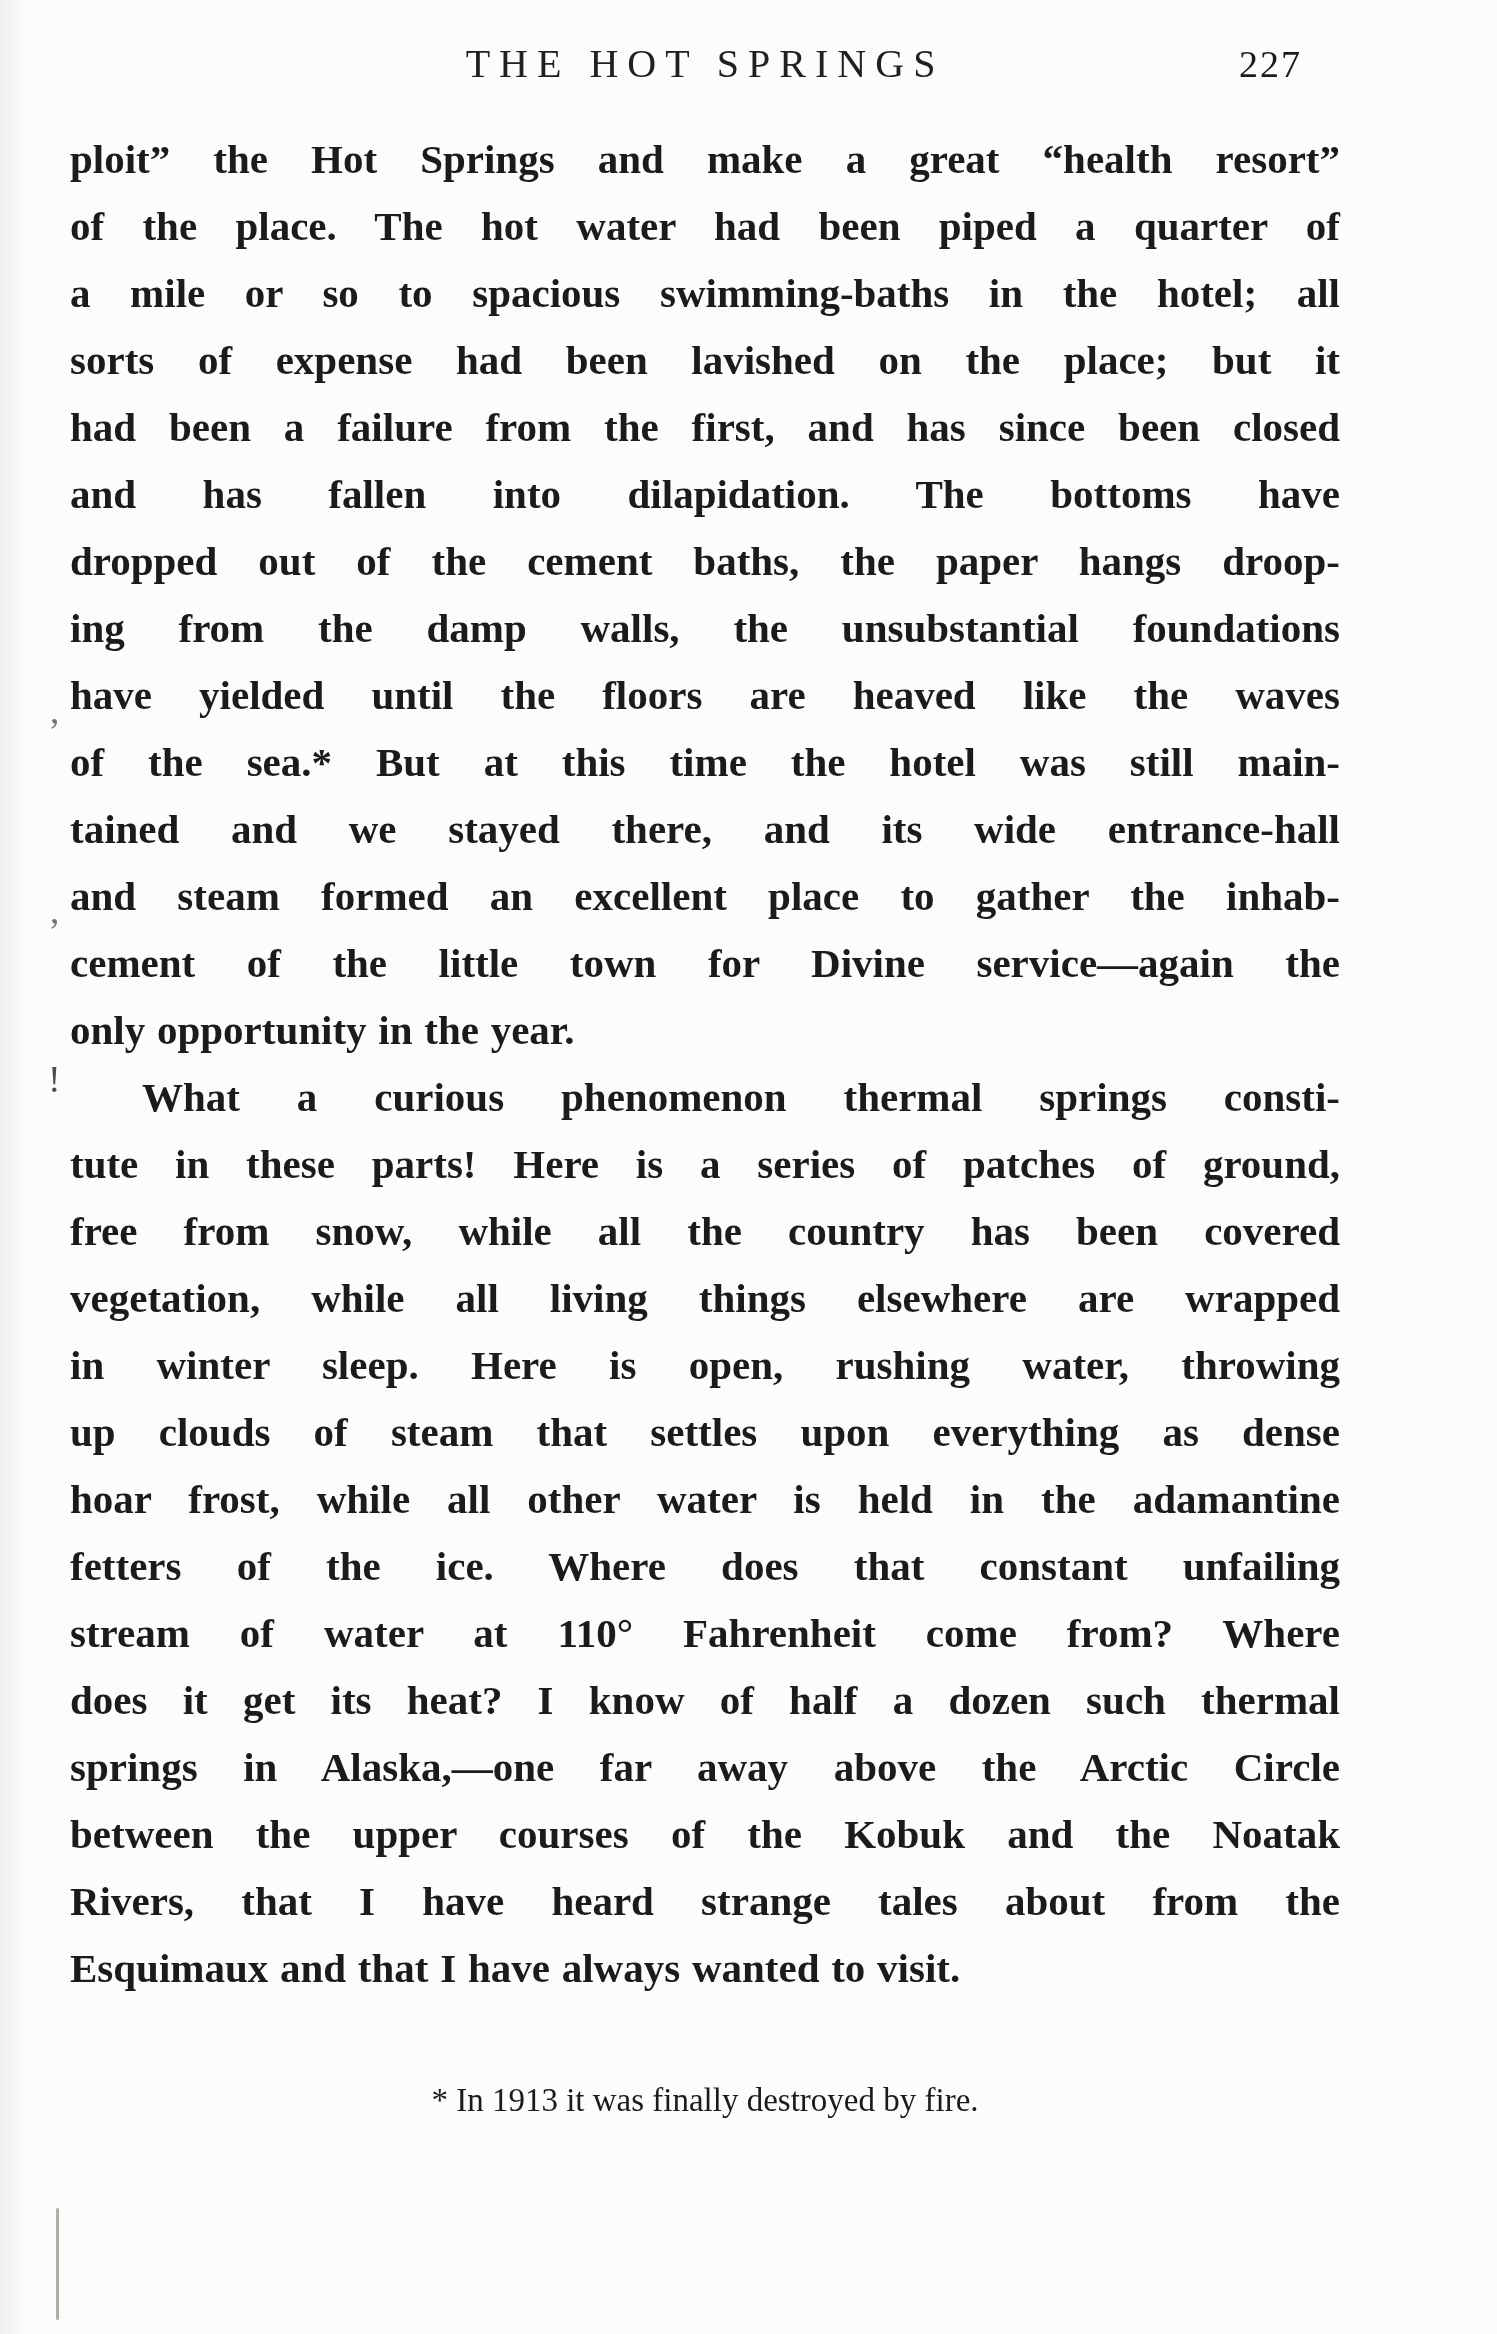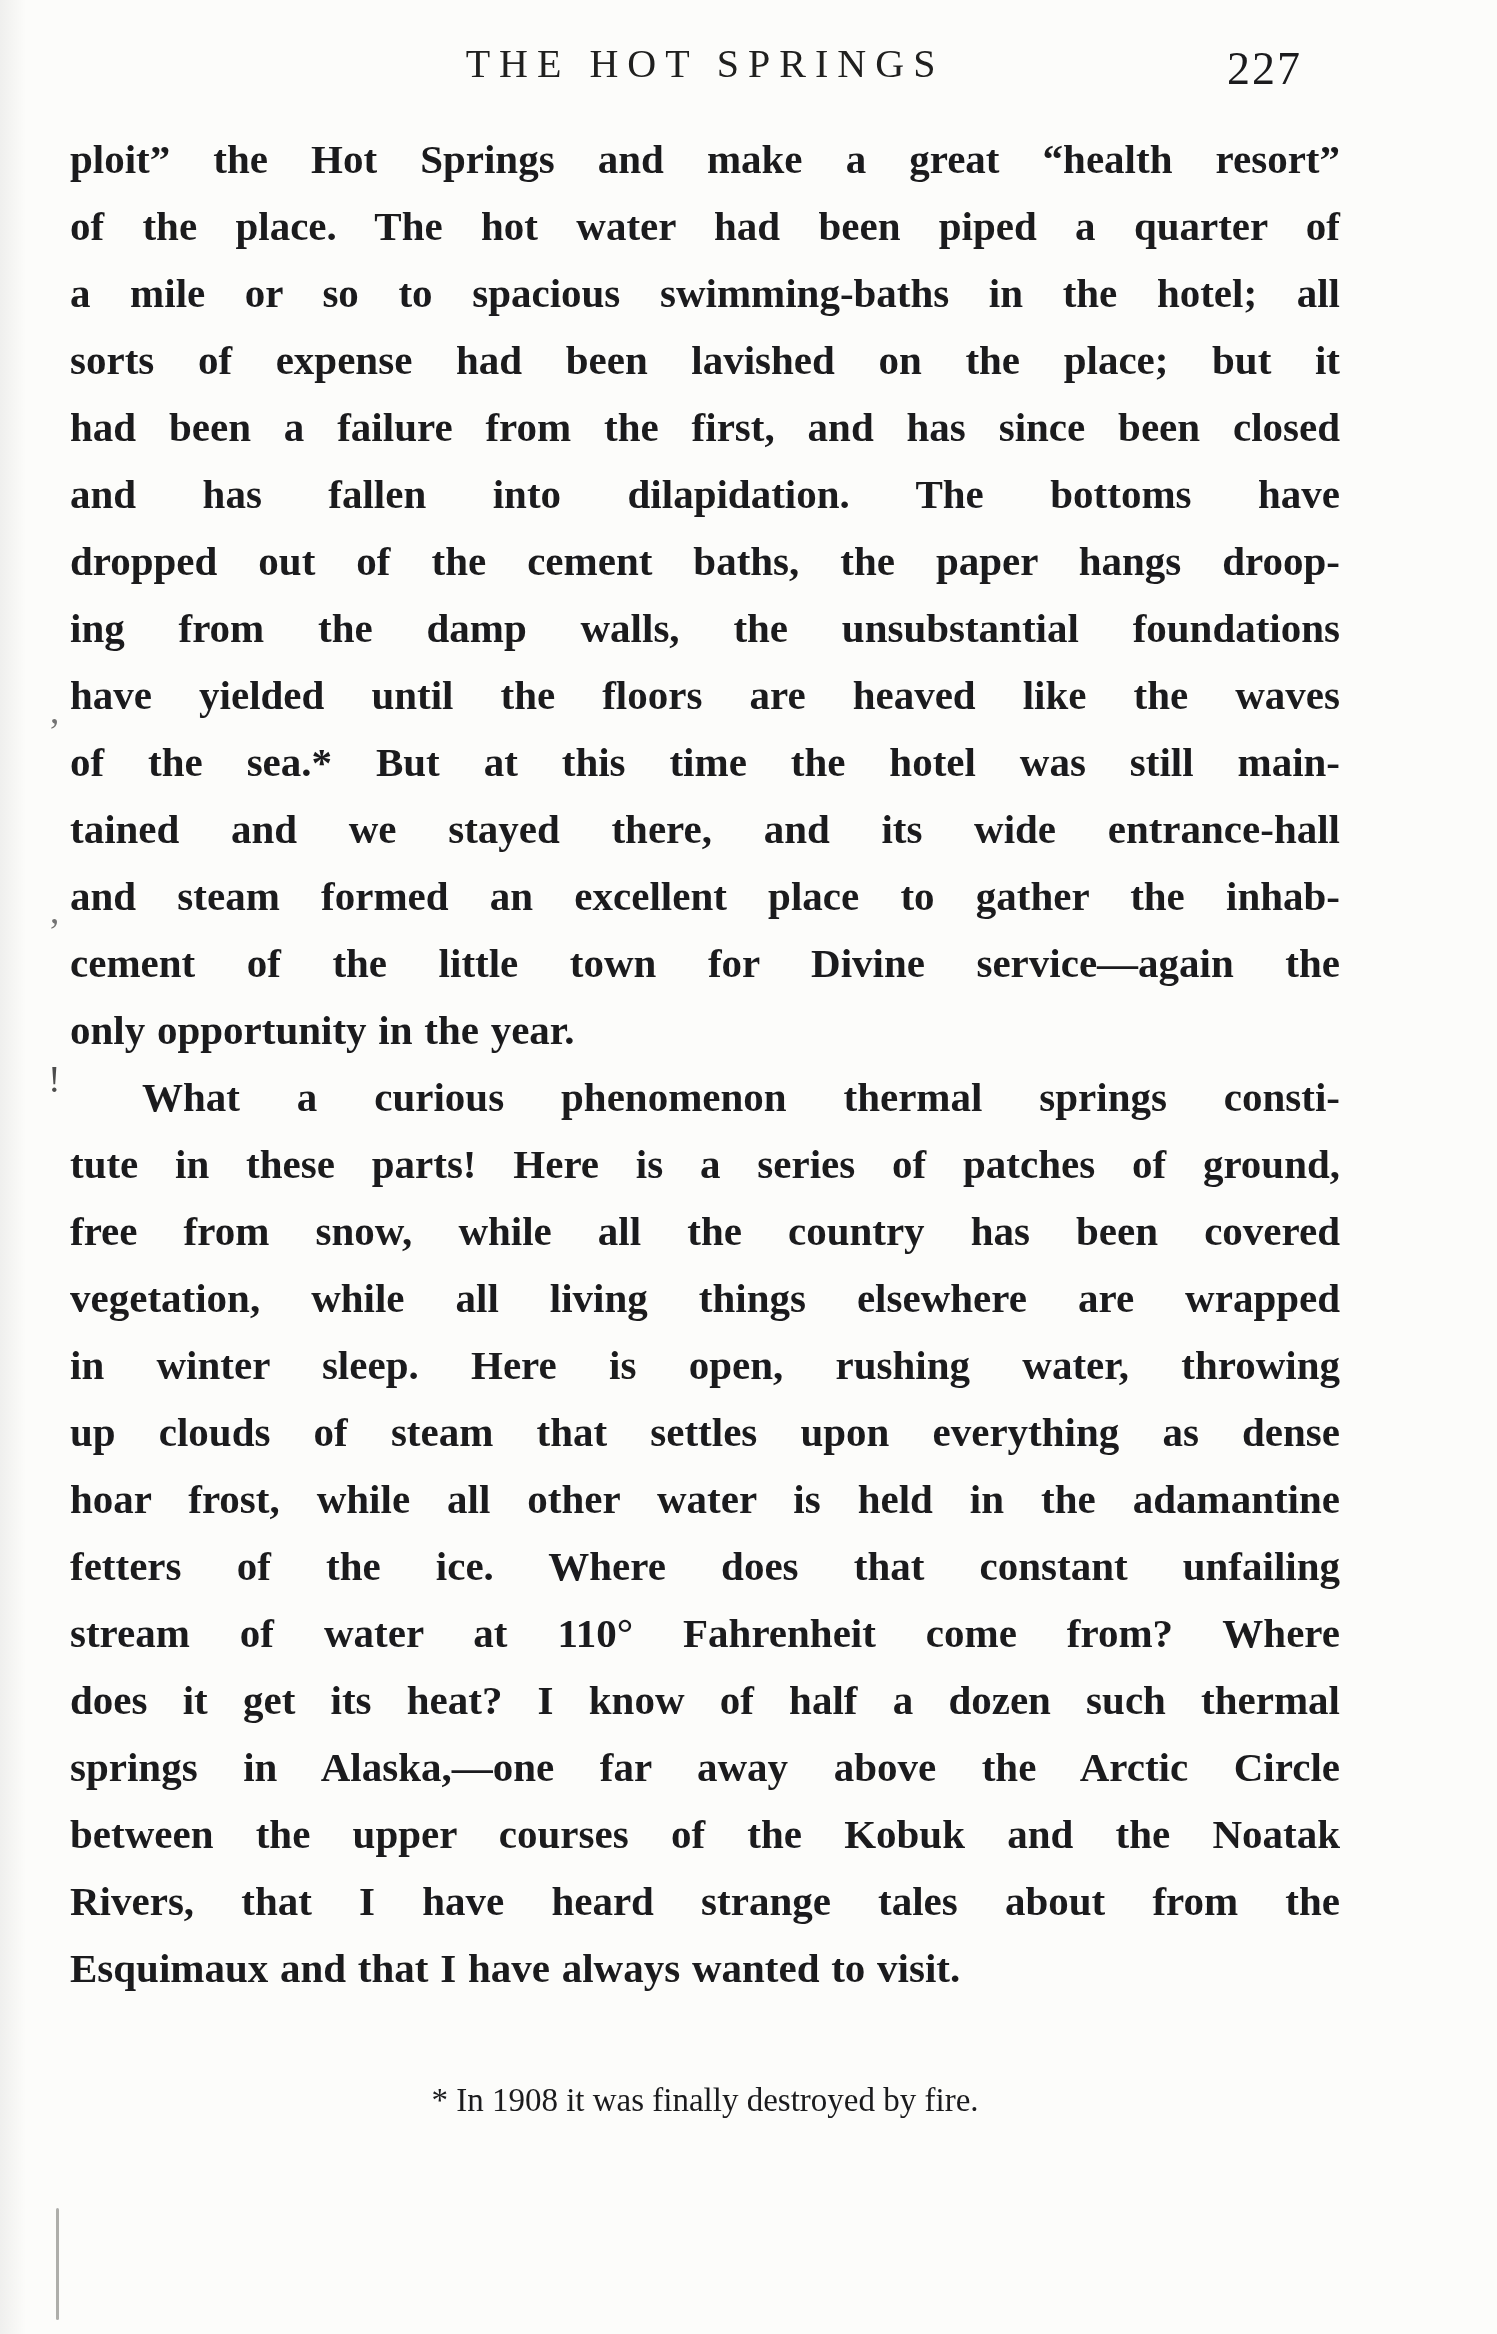--- a/index.html
+++ b/index.html
@@ -33,21 +33,21 @@
   .running-title {
     text-align: center;
     font-size: 40px;
     letter-spacing: 9px;
     color: #20201f;
   }
   .page-number {
     position: absolute;
     right: 38px;
     top: 2px;
-    font-size: 46px;
+    font-size: 38px;
     letter-spacing: 2px;
   }
   .text-block {
     position: absolute;
     top: 126px;
     left: 70px;
     width: 1270px;
     font-size: 41px;
     line-height: 67px;
     font-weight: bold;
@@ -135,21 +135,21 @@
       <div class="line">stream of water at 110° Fahrenheit come from? Where</div>
       <div class="line">does it get its heat? I know of half a dozen such thermal</div>
       <div class="line">springs in Alaska,—one far away above the Arctic Circle</div>
       <div class="line">between the upper courses of the Kobuk and the Noatak</div>
       <div class="line">Rivers, that I have heard strange tales about from the</div>
       <div class="line last">Esquimaux and that I have always wanted to visit.</div>
     </div>
 
   </main>
 
-  <div class="footnote">* In 1908 it was finally destroyed by fire.</div>
+  <div class="footnote">* In 1913 it was finally destroyed by fire.</div>
 
   <span class="margin-mark mark-1">’</span>
   <span class="margin-mark mark-2">’</span>
   <span class="margin-mark mark-3">!</span>
 
   <div class="binding-shadow"></div>
 
 </div>
 
 </body></html>

